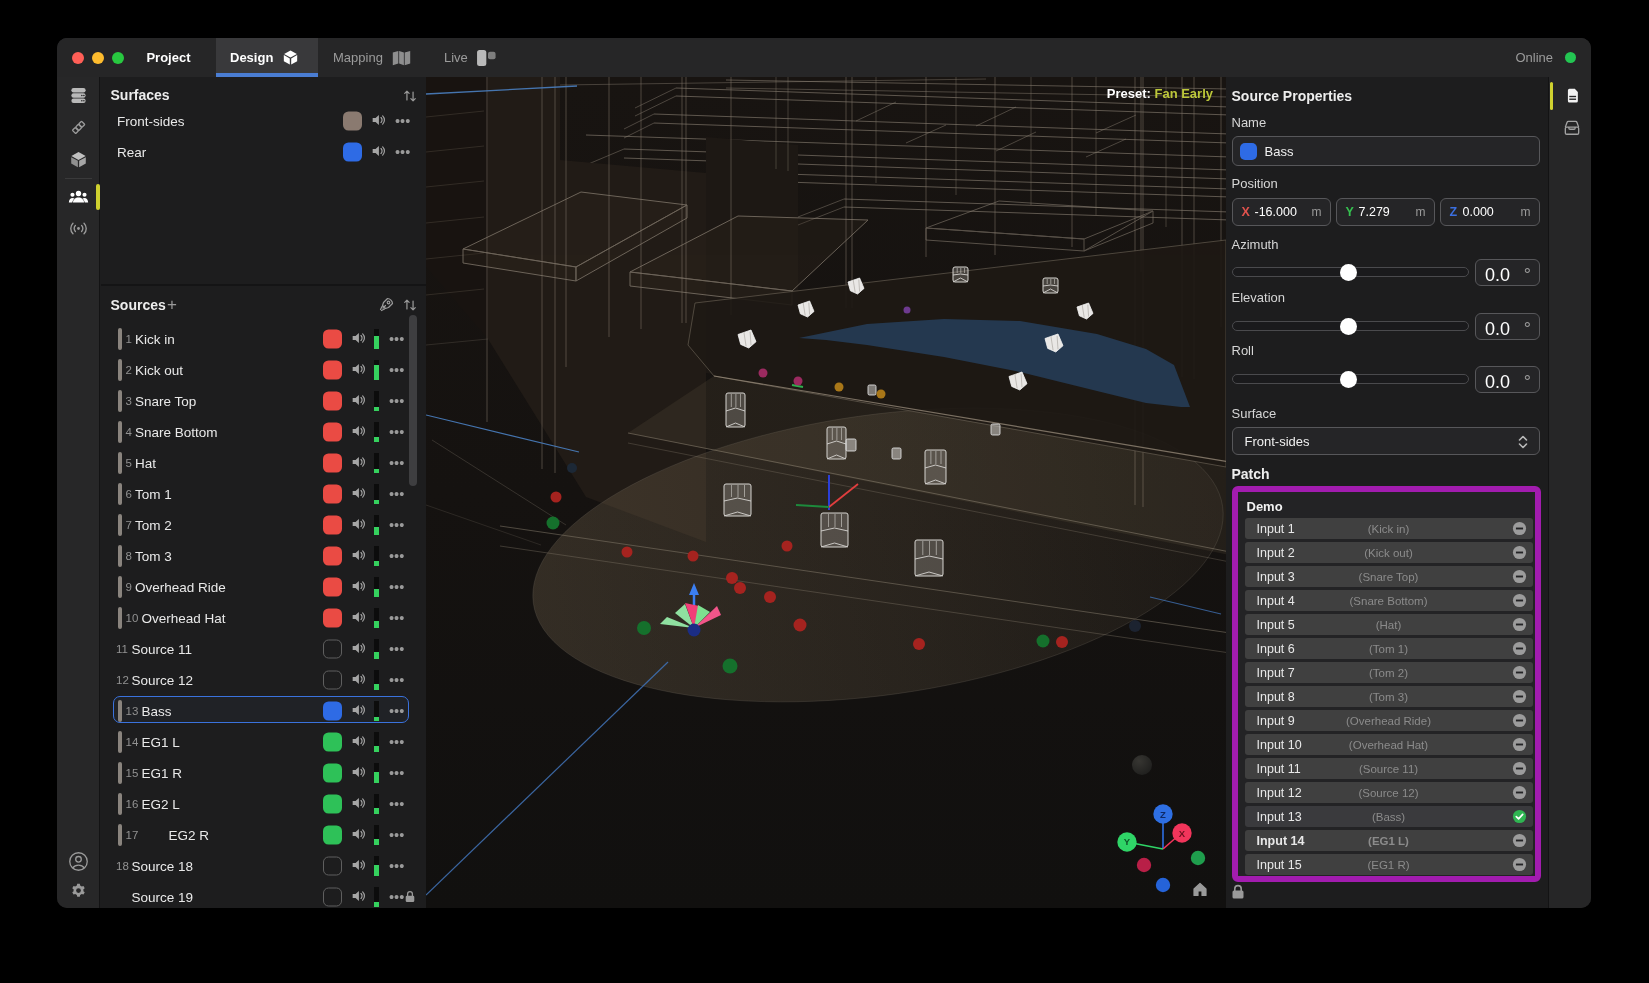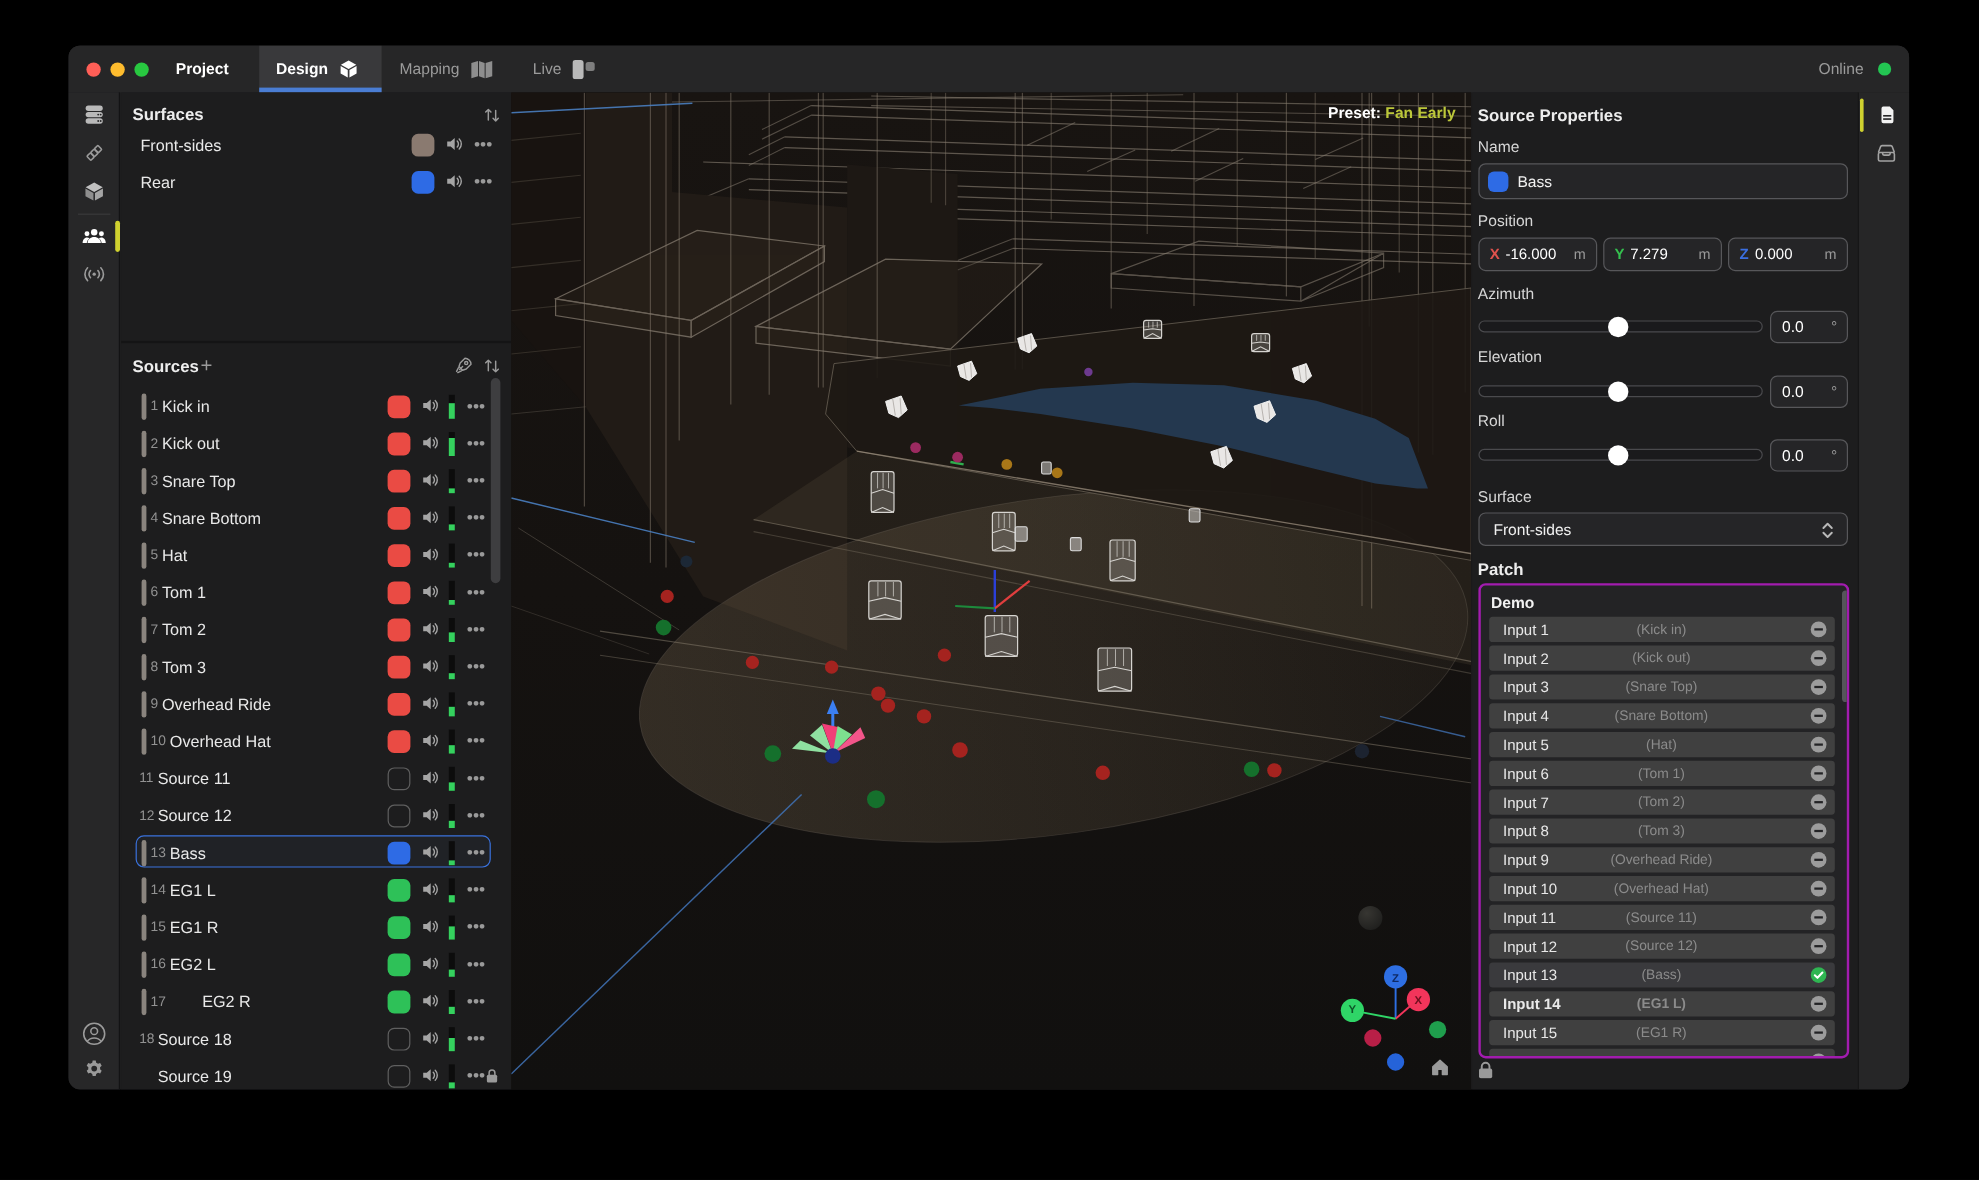--- a/index.html
+++ b/index.html
@@ -34,23 +34,23 @@
 
 #viewport { position:absolute; left:369px; top:39px; width:800px; height:831px; background:#151210; overflow:hidden; }
 #preset { position:absolute; right:13px; top:9px; font-size:13px; color:#fff; font-weight:bold; }
 #preset span { color:#bcc73a; font-weight:bold; }
 
 #rightpanel { position:absolute; left:1170px; top:39px; width:321px; height:831px; background:#1d1d1e; }
 .label { color:#d6d6d6; font-size:13px; }
 .field { background:#252527; border:1px solid #57575a; border-radius:6px; position:absolute; }
 .slider-track { position:absolute; height:10px; border:1px solid #4a4a4d; background:#1a1a1c; border-radius:5px; }
 .slider-thumb { position:absolute; width:17px; height:17px; background:#fff; border-radius:50%; }
-.valbox { position:absolute; width:65px; height:27px; background:#252527; border:1px solid #57575a; border-radius:6px; color:#fff; font-size:13px; }
-
-#patchbox { position:absolute; left:4.5px; top:409px; width:309px; height:396px; background:#232325; border:2px solid #a21caf; border-radius:6px; overflow:hidden; }
+.valbox { position:absolute; width:65px; height:27px; background:#252527; border:1px solid #57575a; border-radius:6px; color:#fff; font-size:18px; }
+
+#patchbox { position:absolute; left:4.5px; top:409px; width:309px; height:396px; background:#232325; border:6px solid #a21caf; border-radius:6px; overflow:hidden; }
 .prow { position:absolute; left:7px; width:288px; height:21px; background:#404040; border-radius:3px; color:#e8e8e8; font-size:12.5px; }
 .prow .pname { position:absolute; left:12px; top:50%; transform:translateY(-50%); }
 .prow .plabel { position:absolute; left:0; width:100%; text-align:center; top:50%; transform:translateY(-50%); color:#8b8b8b; font-size:11.5px; }
 </style>
 </head>
 <body>
 <div id="win">
   <div id="titlebar">
     <div class="tl" style="left:15px; top:14px; background:#ff5f57;"></div>
     <div class="tl" style="left:35px; top:14px; background:#febc2e;"></div>

